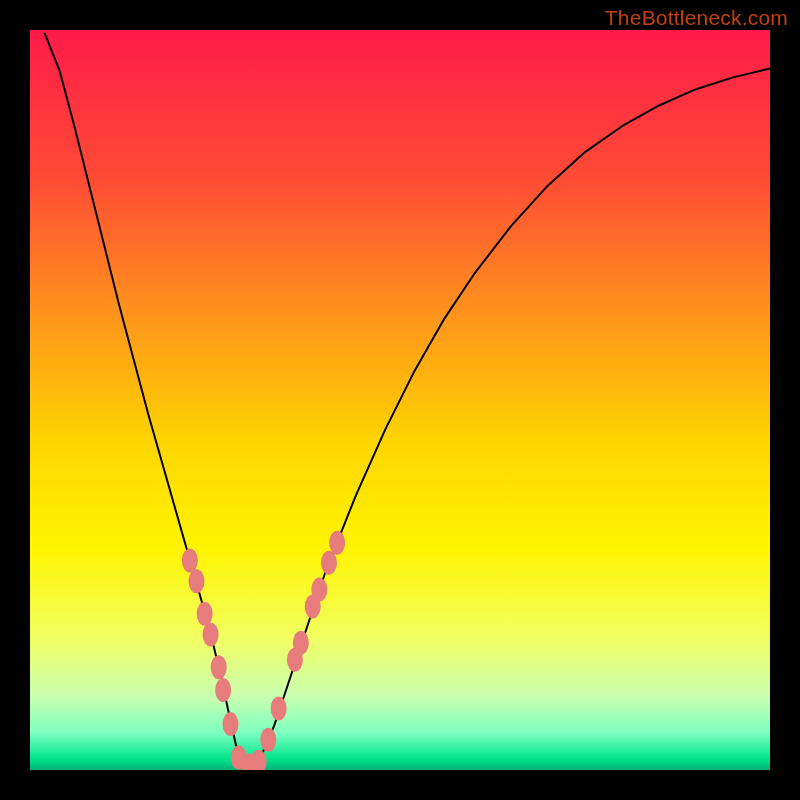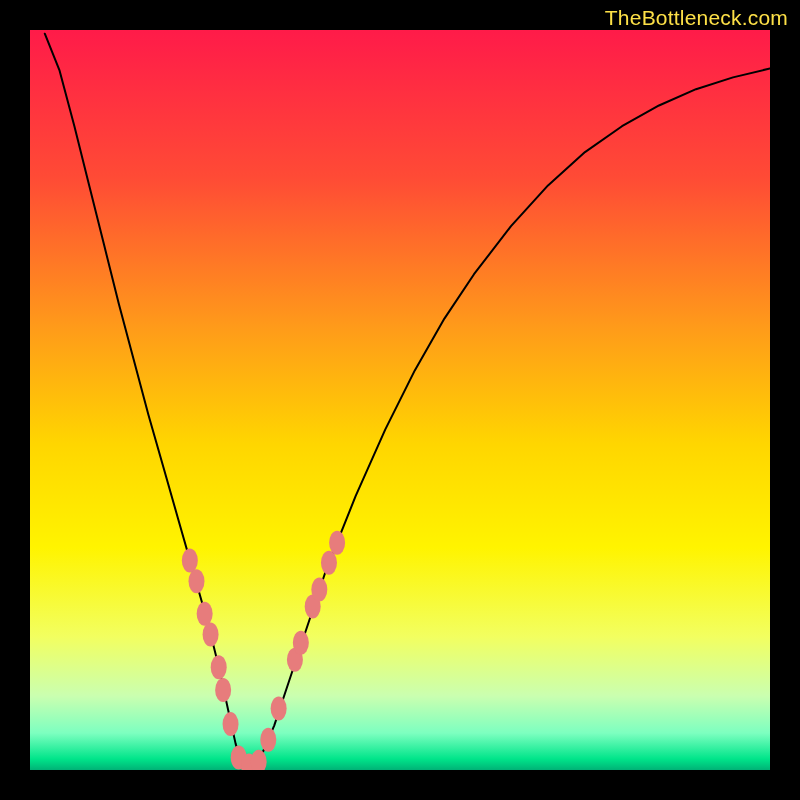--- a/index.html
+++ b/index.html
@@ -31,21 +31,21 @@
     position: absolute;
     left: 0;
     top: 0;
     width: 100%;
     height: 100%;
   }
   .watermark {
     position: absolute;
     top: 6px;
     right: 12px;
-    color: #fde047;
+    color: #c2410c;
     font-size: 21px;
     font-weight: 500;
     letter-spacing: 0.2px;
   }
   svg.curve {
     position: absolute;
     left: 0;
     top: 0;
     width: 100%;
     height: 100%;

